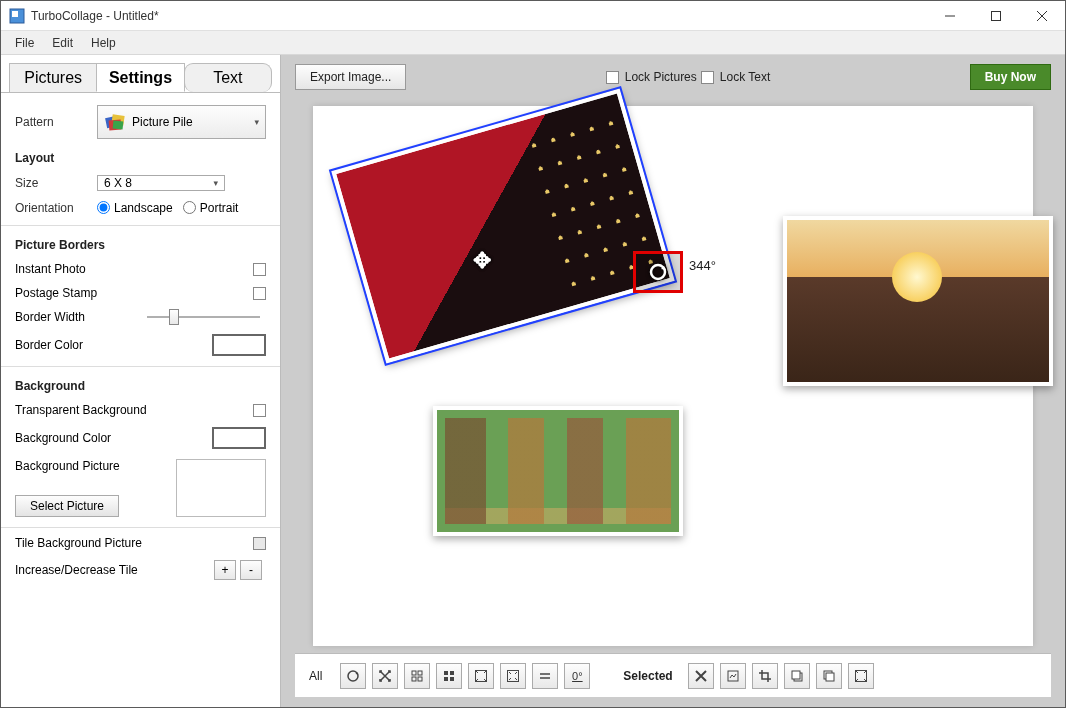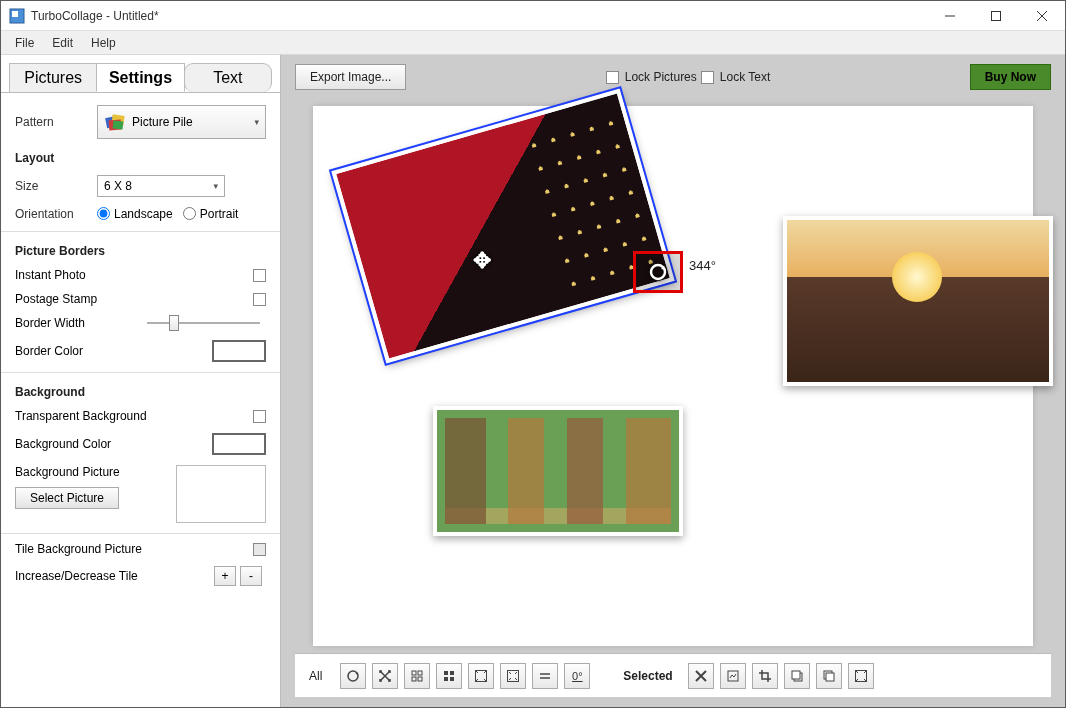--- a/index.html
+++ b/index.html
@@ -21,38 +21,38 @@
 .tab:last-child { margin-right: 8px; border-radius: 9px; }
 .sidebody { padding: 12px 14px; overflow-y: auto; flex: 1; }
 .row { display: flex; align-items: center; margin-bottom: 10px; }
 .row .lbl { width: 82px; color: #333; }
 .pattern-dd { flex:1; height: 34px; border: 1px solid #aaa; background: linear-gradient(#fdfdfd,#ececec); display: flex; align-items: center; padding: 0 6px; gap: 6px; }
 .pattern-dd .picon { width: 22px; height: 22px; }
 .pattern-dd .ptxt { flex: 1; }
 .pattern-dd .caret { font-size: 9px; color: #555; }
 .section-title { font-weight: 600; color: #222; margin: 12px 0 10px; }
 .sep { border: none; border-top: 1px solid #ddd; margin: 8px -14px; }
-.dd { height: 22px; border: 1px solid #aaa; background: #fff; display: flex; align-items: center; padding: 0 6px; width: 128px; }
+.dd { height: 16px; border: 1px solid #aaa; background: #fff; display: flex; align-items: center; padding: 0 6px; width: 128px; }
 .dd .caret { margin-left: auto; font-size: 9px; color: #555; }
 .radio { display: inline-flex; align-items: flex-start; margin-right: 10px; }
 .radio input { margin-right: 4px; }
 .chk { width: 13px; height: 13px; border: 1px solid #888; background: #fff; display: inline-block; }
 .slider-wrap { flex:1; display:flex; align-items:center; }
 .slider-track { flex:1; height: 2px; background:#b0b0b0; position:relative; margin:0 6px;}
 .slider-thumb { position:absolute; top:-7px; left:20%; width:10px; height:16px; background:linear-gradient(#fefefe,#e8e8e8); border:1px solid #888; }
 .swatch { width: 54px; height: 22px; border: 2px solid #666; background: #fff; }
 .bgpic-box { width: 90px; height: 58px; border: 1px solid #bbb; background: #fff; }
 .btn-small { border: 1px solid #aaa; background: linear-gradient(#fdfdfd,#e4e4e4); padding: 3px 14px; }
 .stepper { width:22px; height:20px; border:1px solid #aaa; background:linear-gradient(#fdfdfd,#e8e8e8); display:inline-flex; align-items:center; justify-content:center; margin-right:4px;}
 .main { flex: 1; display: flex; flex-direction: column; background: #ccc; min-width: 0; }
 .toolbar { height: 44px; display: flex; align-items: center; padding: 0 14px; gap: 4px; }
 .btn { border: 1px solid #999; background: linear-gradient(#fdfdfd,#e6e6e6); padding: 5px 14px; color: #222; }
 .spacer { flex: 1; }
 .chklabel { display: flex; align-items: center; gap: 6px; color: #222; }
-.buynow { background: #4a8a2a; color: #000000; border: 1px solid #2f6a12; padding: 5px 14px; font-weight: 600; }
+.buynow { background: #4a8a2a; color: #ffffff; border: 1px solid #2f6a12; padding: 5px 14px; font-weight: 600; }
 .canvas-wrap { flex: 1; display:flex; align-items:center; justify-content:center; padding: 10px 20px 4px; min-height:0;}
 .canvas { width: 720px; height: 540px; background: #fff; box-shadow: 0 0 6px rgba(0,0,0,0.15); position: relative; overflow:visible; }
 .pic { position: absolute; border: 4px solid #fff; box-shadow: 0 3px 8px rgba(0,0,0,0.35); }
 .pic.sel { outline: 2px solid #2040ff; }
 .pic1 { left: 40px; top: 20px; width: 300px; height: 200px; transform: rotate(-16deg); background: linear-gradient(135deg,#b01525 0%,#b01525 45%,#1a0d0f 45%,#1a0d0f 100%); }
 .pic1::after{content:"";position:absolute;right:10px;top:20px;width:90px;height:160px;background:radial-gradient(circle at 30% 30%, #e8c867 2px, transparent 2px) 0 0/20px 24px;}
 .pic2 { right: -20px; top: 110px; width: 270px; height: 170px; background: linear-gradient(180deg,#f0d8a0 0%, #e8b060 35%, #5a3a2a 35%, #3a2518 100%); }
 .pic2::before{content:"";position:absolute;left:40%;top:20%;width:50px;height:50px;border-radius:50%;background:radial-gradient(circle,#fff8d0,#f8d060 70%);}
 .pic3 { left: 120px; top: 300px; width: 250px; height: 130px; background: #6aa055; }
 .pic3::before{content:"";position:absolute;inset:8px;background:
@@ -180,21 +180,21 @@
         <div class="row">
           <span style="flex:1">Transparent Background</span>
           <span class="chk"></span>
         </div>
         <div class="row">
           <span style="flex:1">Background Color</span>
           <div class="swatch"></div>
         </div>
         <div class="row" style="align-items:flex-start">
           <div style="flex:1">
-            <div style="margin-bottom:8px">Background Picture</div>
+            <div style="margin-bottom:22px">Background Picture</div>
             <button class="btn-small">Select Picture</button>
           </div>
           <div class="bgpic-box"></div>
         </div>
         <hr class="sep">
         <div class="row">
           <span style="flex:1">Tile Background Picture</span>
           <span class="chk" style="background:#e8e8e8"></span>
         </div>
         <div class="row">

